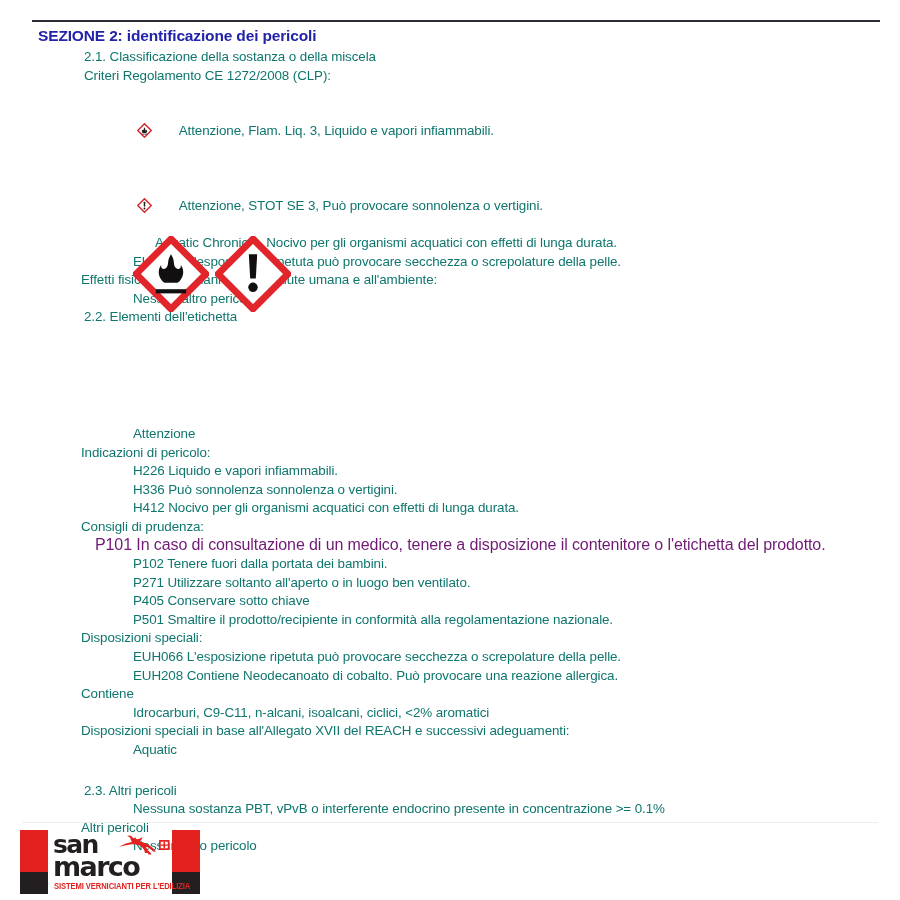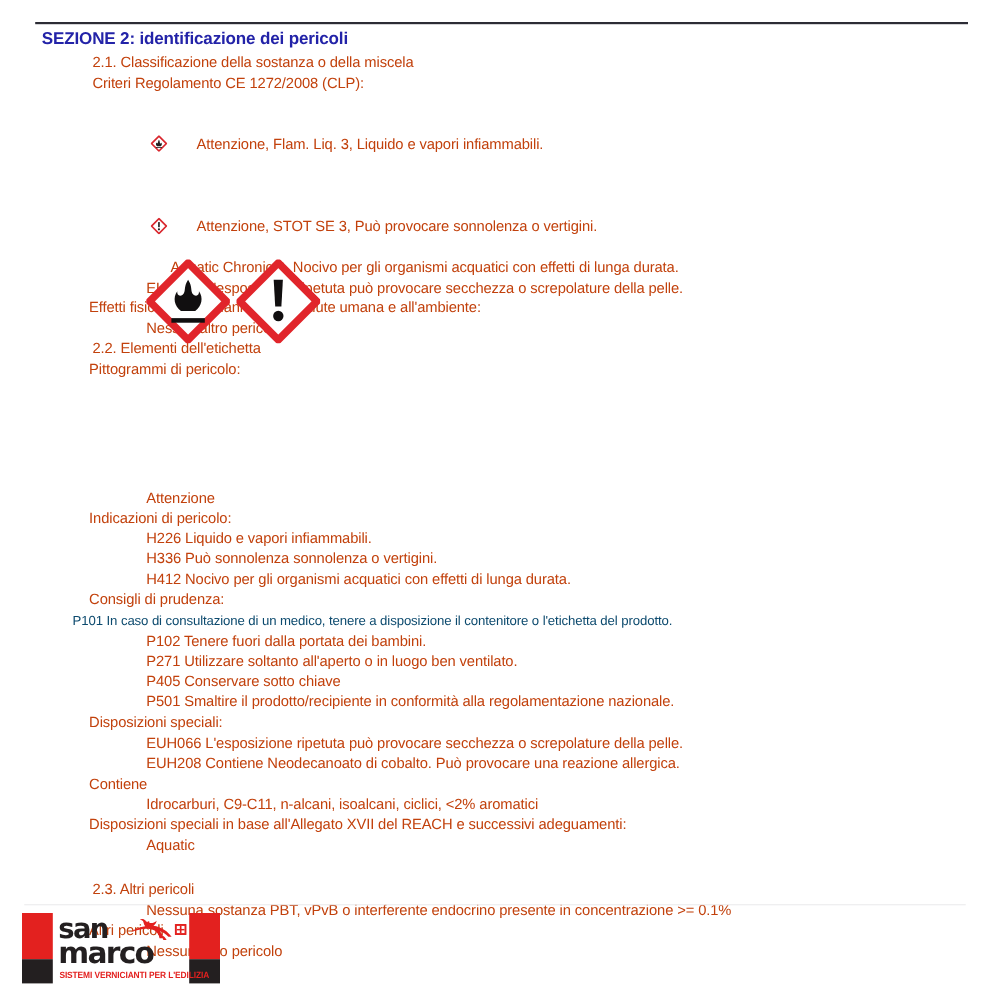--- a/index.html
+++ b/index.html
@@ -49,41 +49,41 @@
   
   .body {
     position: absolute;
     left: 0;
     top: 48px;
     width: 900px;
   }
   .line {
     font-size: 13.4px;
     line-height: 18.6px;
-    color: #c2410c;
+    color: #0f766e;
     white-space: pre-wrap;
     letter-spacing: -0.1px;
   }
   
   .i0 { padding-left: 81px; }
   .i1 { padding-left: 84px; }
   .i2 { padding-left: 133px; }
   .i3 { padding-left: 155px; }
   .bulletline {
     padding-left: 137px;
     position: relative;
   }
   .bulletline .btext { padding-left: 20px; display: inline-block; text-align: center; }
 
   .wrapblock {
-    padding-left: 66px;
+    padding-left: 95px;
     padding-right: 55px;
-    font-size: 12px;
+    font-size: 16px;
     line-height: 18.6px;
-    color: #0c4a6e;
+    color: #701a75;
     letter-spacing: -0.1px;
   }
   .spacer-md { height: 22px; }
 
   
   .mini-ghs {
     position: absolute;
     left: 137px;
     top: 1px;
     width: 15px;
@@ -219,21 +219,20 @@
       <span class="btext">Attenzione, STOT SE 3, Può provocare sonnolenza o vertigini.</span>
     </div>
 
     <div class="line i3">Aquatic Chronic 3, Nocivo per gli organismi acquatici con effetti di lunga durata.</div>
     <div class="line i2">EUH066 L'esposizione ripetuta può provocare secchezza o screpolature della pelle.</div>
 
     <div class="line i0">Effetti fisico-chimici dannosi alla salute umana e all'ambiente:</div>
     <div class="line i2">Nessun altro pericolo</div>
 
     <div class="line i1">2.2. Elementi dell'etichetta</div>
-    <div class="line i0">Pittogrammi di pericolo:</div>
 
     <div style="height:98px"></div>
 
     <div class="line i2">Attenzione</div>
 
     <div class="line i0">Indicazioni di pericolo:</div>
     <div class="line i2">H226 Liquido e vapori infiammabili.</div>
     <div class="line i2">H336 Può sonnolenza sonnolenza o vertigini.</div>
     <div class="line i2">H412 Nocivo per gli organismi acquatici con effetti di lunga durata.</div>
 

